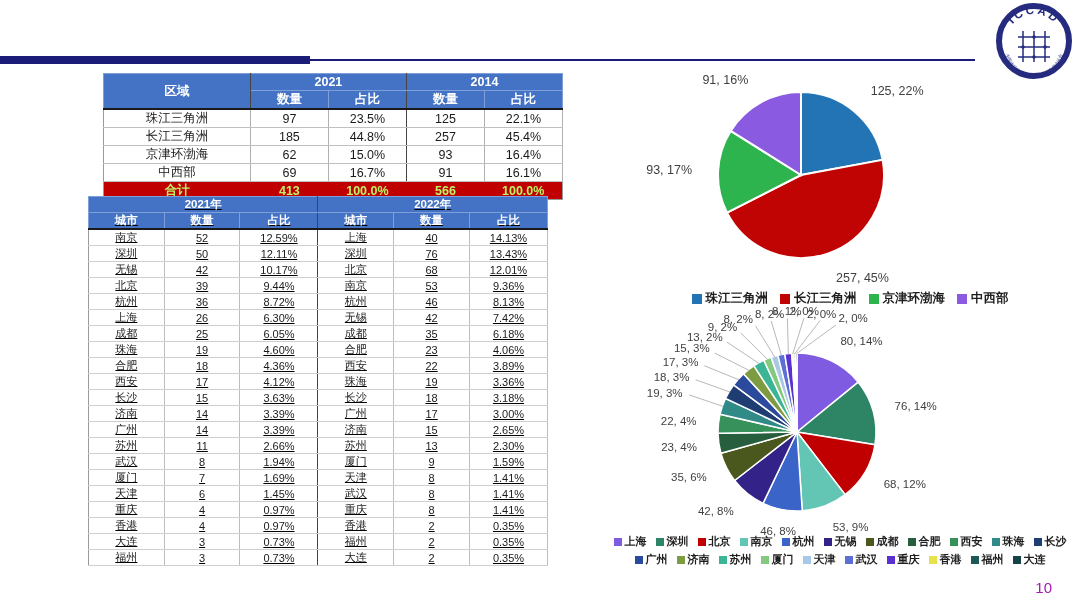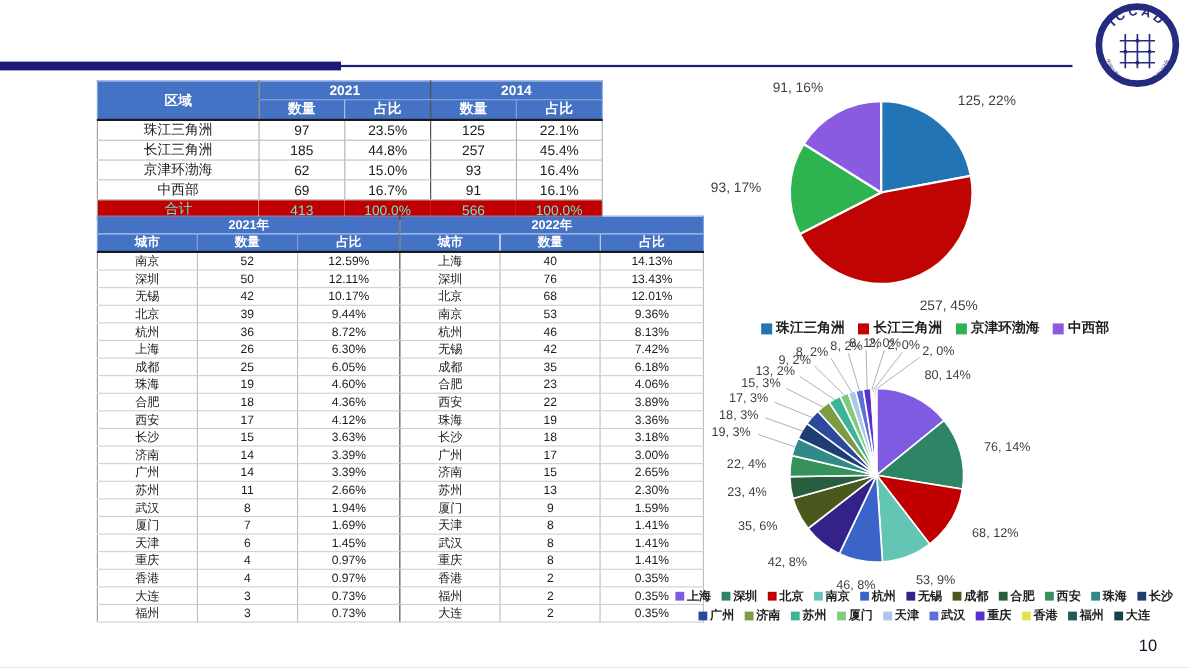--- a/index.html
+++ b/index.html
@@ -10,30 +10,30 @@
   .title { position:absolute; left:22px; top:7px; font-size:31px; font-weight:bold;
            color:var(--title-red,#c8161d); letter-spacing:1px; }
   .rule-thick { position:absolute; left:0; top:56px; width:310px; height:8px; background:var(--navy,#1b1b78); }
   .rule-thin  { position:absolute; left:310px; top:59px; width:665px; height:2px; background:var(--navy,#1b1b78); }
 
   .logo { position:absolute; left:995px; top:2px; width:78px; height:78px; }
 
   table { border-collapse:collapse; table-layout:fixed; }
   th, td { text-align:center; vertical-align:middle; overflow:hidden; white-space:nowrap; }
 
-  .t1 { position:absolute; left:88px; top:73px; width:460px; border:1px solid #9a9a9a;padding-left:12px; }
+  .t1 { position:absolute; left:103px; top:73px; width:460px; border:1px solid #9a9a9a;padding-left:12px; }
   .t1 th { background:var(--header-blue,#4472c4); color:#fff; font-weight:bold; font-size:12.5px;
            height:17px; border:1px solid #7f9fd8; }
   .t1 thead { border-bottom:2px solid #1a1a1a; }
   .t1 td { font-size:12.5px; color:#1a1a1a; height:16px;
            border-right:1px solid #b0b0b0; border-bottom:1px solid #c0c0c0; }
   .t1 .sep-major { border-right:1.5px solid #444 !important; }
-  .t1 tfoot td { background:var(--total-red,#c00000); color:#5eead4; font-weight:normal; border-right:none; border-bottom:none; }
-
-  .t2 { position:absolute; left:88px; top:196px; width:552px; border:1px solid #9a9a9a; }
+  .t1 tfoot td { background:var(--total-red,#c00000); color:#bef264; font-weight:bold; border-right:none; border-bottom:none; }
+
+  .t2 { position:absolute; left:88px; top:196px; width:460px; border:1px solid #9a9a9a;text-decoration:underline; }
   .t2 th { background:var(--header-blue,#4472c4); color:#fff; font-weight:bold; font-size:11.5px;
            height:16px; border:1px solid #7f9fd8; }
   .t2 thead { border-bottom:2px solid #1a1a1a; }
   .t2 td { font-size:11px; color:#1a1a1a; height:15.2px;
            border-right:1px solid #bdbdbd; border-bottom:1px solid #cfcfcf; }
   .t2 .sep-major { border-right:1.5px solid #444 !important; }
 
   .pie-svg { position:absolute; }
   #pie1 { left:620px; top:60px; width:460px; height:250px; }
   #pie2 { left:600px; top:300px; width:480px; height:240px; }
@@ -45,21 +45,21 @@
   #legend2 { left:600px; top:534px; width:480px; }
   .legend-row { display:flex; justify-content:center; }
   .legend-item { display:inline-flex; align-items:center; margin:0 6px; font-weight:bold; color:#1f1f1f; }
   #legend1 .legend-item { font-size:12.5px; }
   #legend2 .legend-item { font-size:11px; margin:0 4.5px; }
   .swatch { display:inline-block; width:10px; height:10px; margin-right:4px; }
   #legend2 .swatch { width:8px; height:8px; margin-right:3px; }
 
   .footer { position:absolute; left:0; top:580px; width:1000px; text-align:center;
             font-size:14.5px; font-weight:bold; color:var(--footer-navy,#23238a); }
-  .page-num { position:absolute; right:28px; top:579px; font-size:15px; color:#0f172a; }
+  .page-num { position:absolute; right:28px; top:579px; font-size:15px; color:#a21caf; }
 </style>
 </head>
 <body>
 
 <div class="slide">
 
   <div class="rule-thick"></div>
   <div class="rule-thin"></div>
 
   <svg class="logo" viewBox="0 0 78 78">

